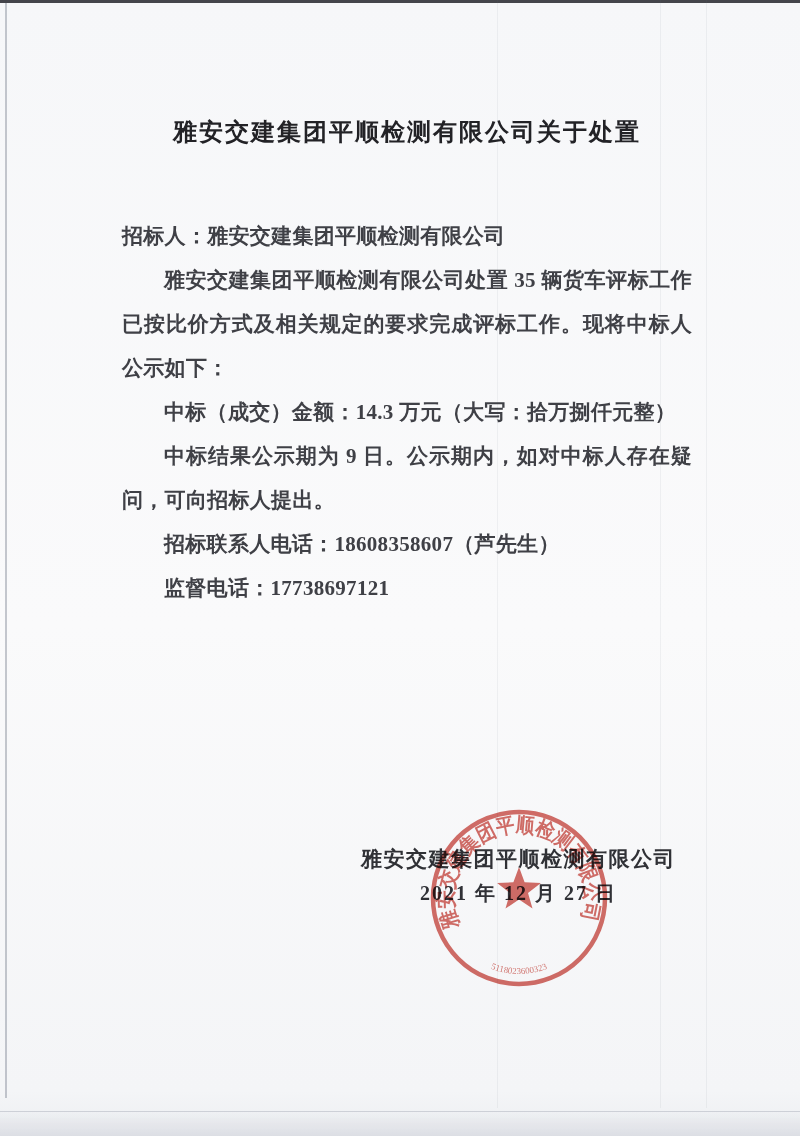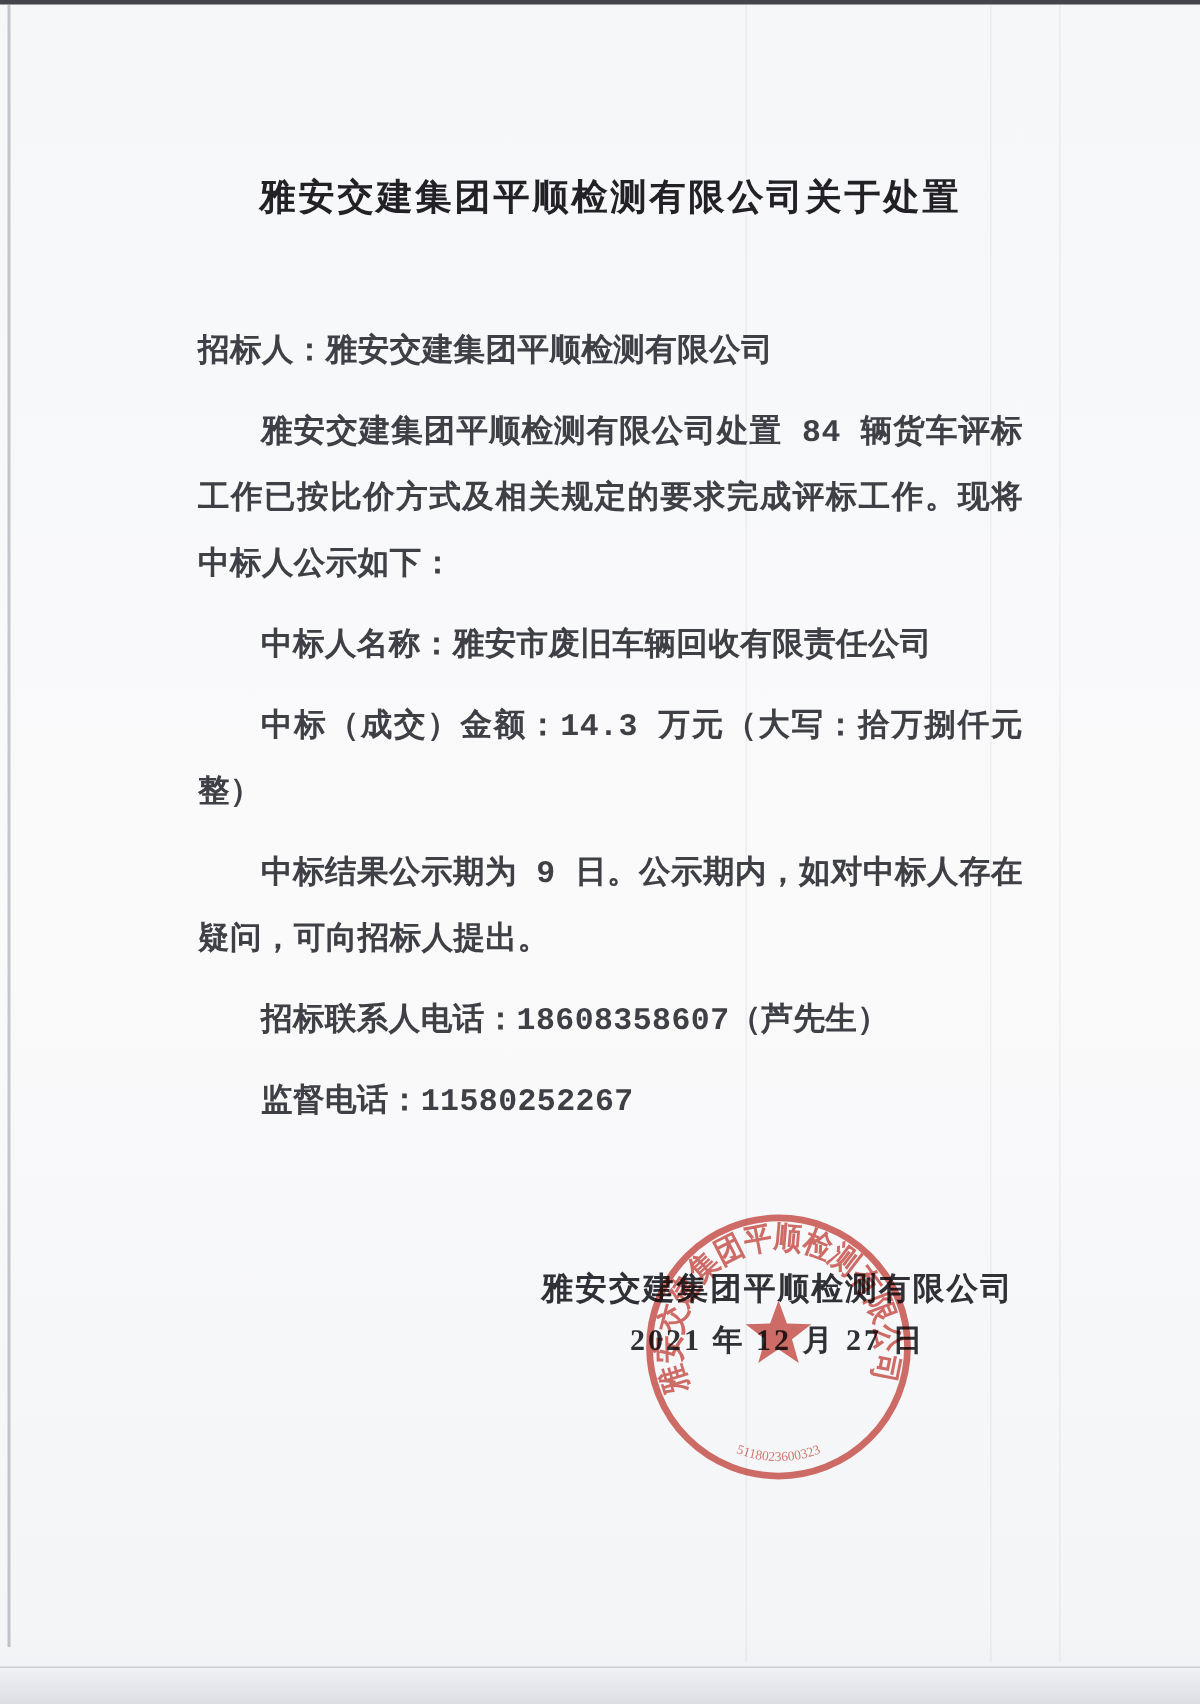--- a/index.html
+++ b/index.html
@@ -15,21 +15,21 @@
     background:linear-gradient(180deg,rgba(233,235,239,0) 0%,#e2e4e9 70%,#dcdee4 100%);
     border-top:1px solid rgba(190,194,202,.5);}
   .streak{position:absolute;top:0;bottom:28px;width:1px;background:rgba(100,110,125,.08);}
   .s1{left:497px}.s2{left:660px}.s3{left:706px}
 
   .content{position:absolute;left:122px;top:96px;width:570px;color:#3c3d43;}
   .title{margin:0 0 0 0;text-align:center;color:#222226;font-weight:bold;}
   .title-line{display:block;font-size:24px;line-height:72px;letter-spacing:2px;white-space:nowrap;}
   .body{margin-top:46px;font-size:21px;line-height:44px;text-align:justify;
         font-weight:600;color:#3f4046;letter-spacing:.3px;}
-  .body p{margin:10px;font-family:Liberation Mono, monospace;}
+  .body p{margin:0;}
   .body p.ind{text-indent:2em;}
 
   .signature{position:absolute;top:845px;right:124px;text-align:center;color:#303136;font-weight:600;}
   .sig-company{font-size:21px;letter-spacing:1.5px;white-space:nowrap;}
   .sig-date{font-size:20px;letter-spacing:2px;margin-top:7px;white-space:nowrap;}
 
   .seal{position:absolute;left:427px;top:806px;width:184px;height:184px;
         mix-blend-mode:multiply;opacity:.78;pointer-events:none;}
   .seal text{font-family:"Liberation Serif","DejaVu Serif",serif;}
 </style>
@@ -42,26 +42,25 @@
   <div class="streak s1"></div>
   <div class="streak s2"></div>
   <div class="streak s3"></div>
 
   <div class="content">
     <h1 class="title">
       <span class="title-line">雅安交建集团平顺检测有限公司关于处置</span>
     </h1>
     <div class="body">
       <p>招标人：雅安交建集团平顺检测有限公司</p>
-      <p class="ind">雅安交建集团平顺检测有限公司处置 84 辆货车评标工作已按比价方式及相关规定的要求完成评标工作。现将中标人公示如下：</p>
-      <p class="ind">中标人名称：雅安市废旧车辆回收有限责任公司</p>
+      <p class="ind">雅安交建集团平顺检测有限公司处置 35 辆货车评标工作已按比价方式及相关规定的要求完成评标工作。现将中标人公示如下：</p>
       <p class="ind">中标（成交）金额：14.3 万元（大写：拾万捌仟元整）</p>
       <p class="ind">中标结果公示期为 9 日。公示期内，如对中标人存在疑问，可向招标人提出。</p>
       <p class="ind">招标联系人电话：18608358607（芦先生）</p>
-      <p class="ind">监督电话：11580252267</p>
+      <p class="ind">监督电话：17738697121</p>
     </div>
   </div>
 
   <div class="signature">
     <div class="sig-company">雅安交建集团平顺检测有限公司</div>
     <div class="sig-date">2021 年 12 月 27 日</div>
   </div>
 
   <svg class="seal" viewBox="0 0 184 184" xmlns="http://www.w3.org/2000/svg">
     <defs>

